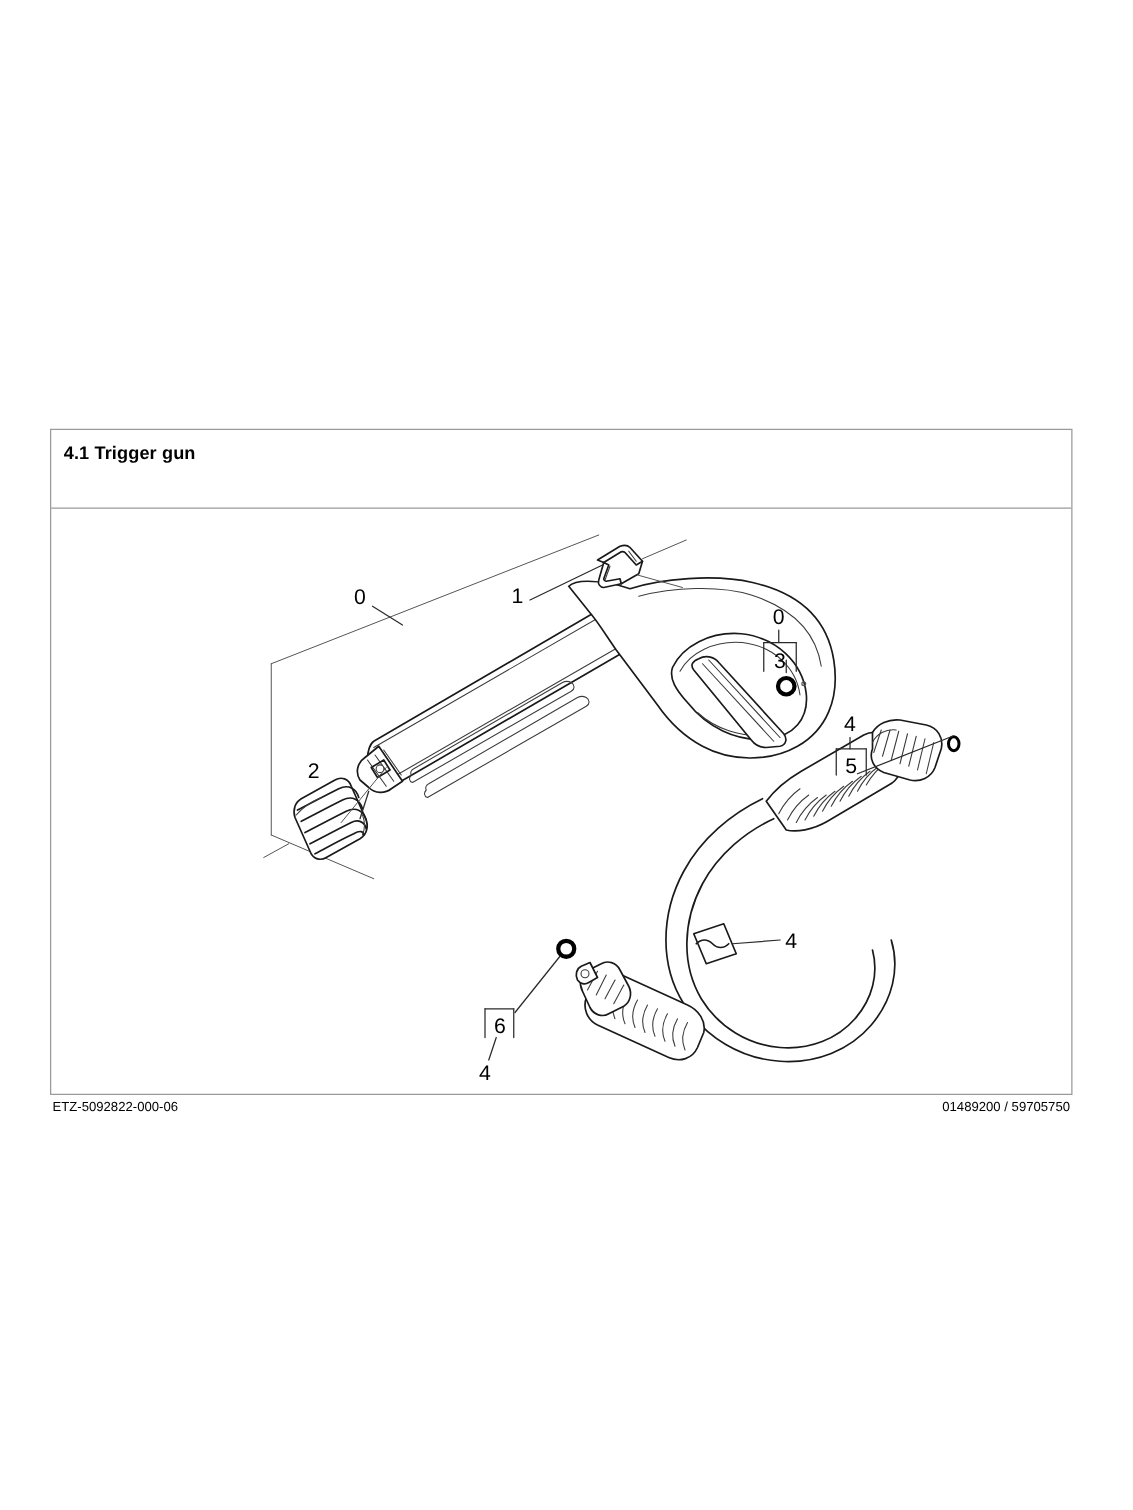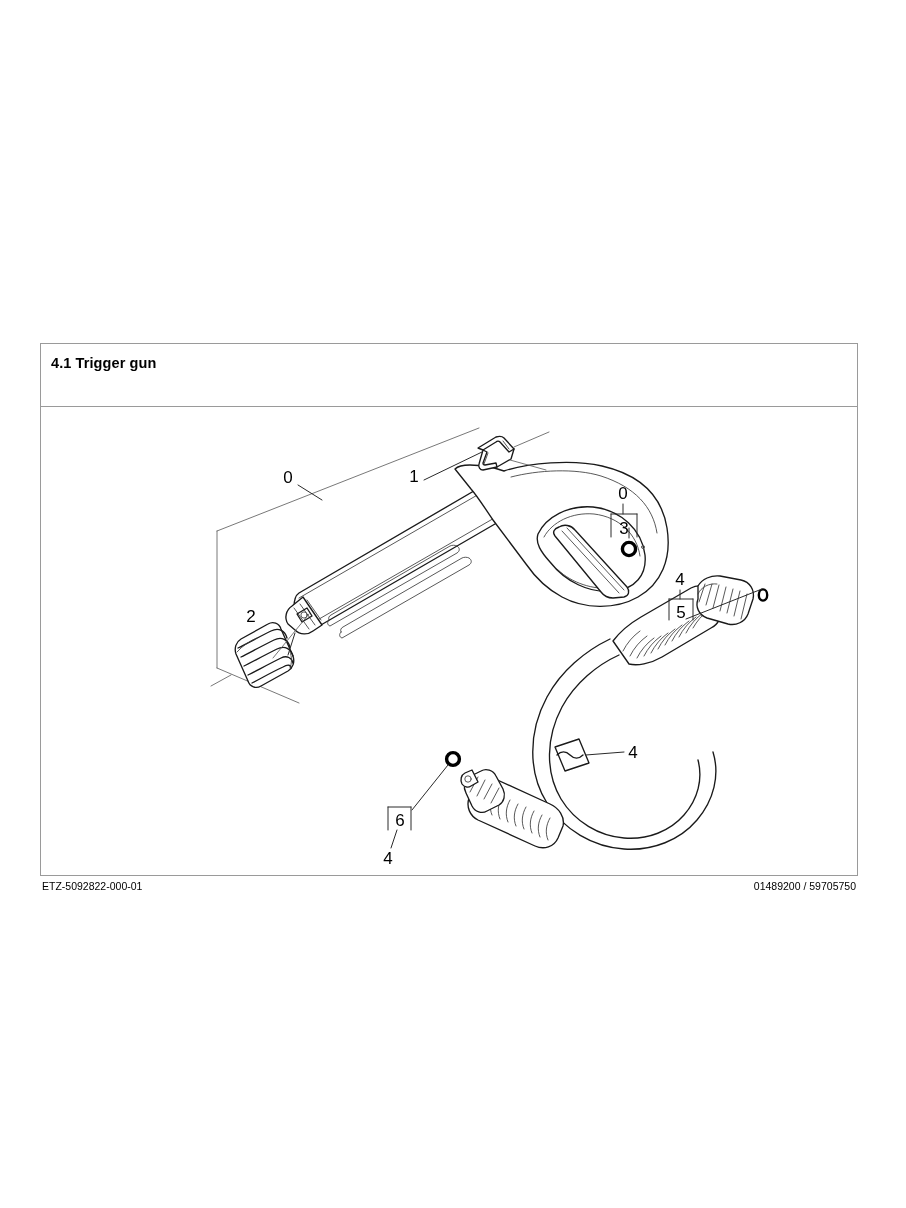--- a/index.html
+++ b/index.html
@@ -461,17 +461,17 @@
 
           <path class="lead" d="M 356 423 L 350 441"></path>
           <text class="lbl" x="347" y="457" text-anchor="middle">4</text>
         </g>
 
       </svg>
     </div>
   </div>
 
   <div id="footer">
-    <div id="footer-left">ETZ-5092822-000-01</div>
+    <div id="footer-left">ETZ-5092822-000-06</div>
     <div id="footer-right">01489200 / 59705750</div>
   </div>
 
 </div>
 
 </body></html>

